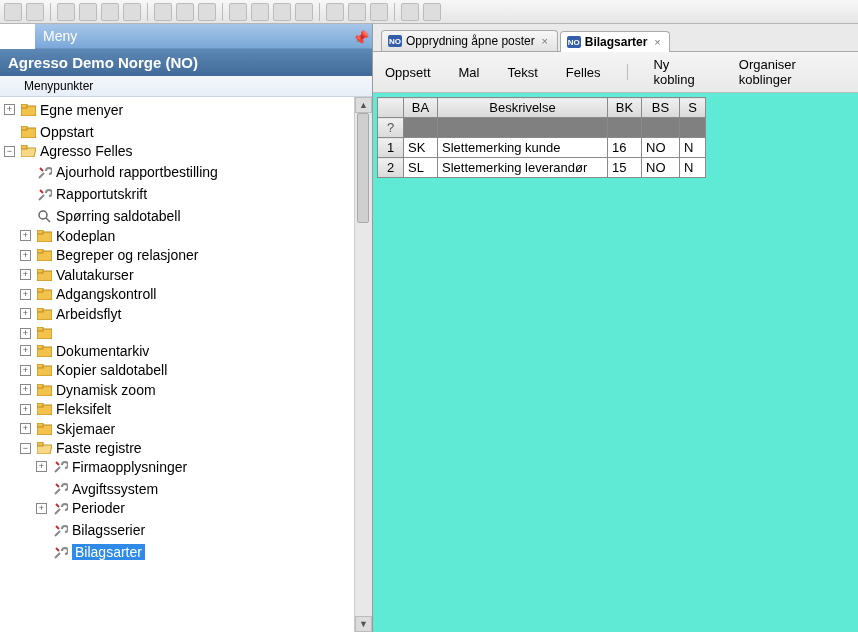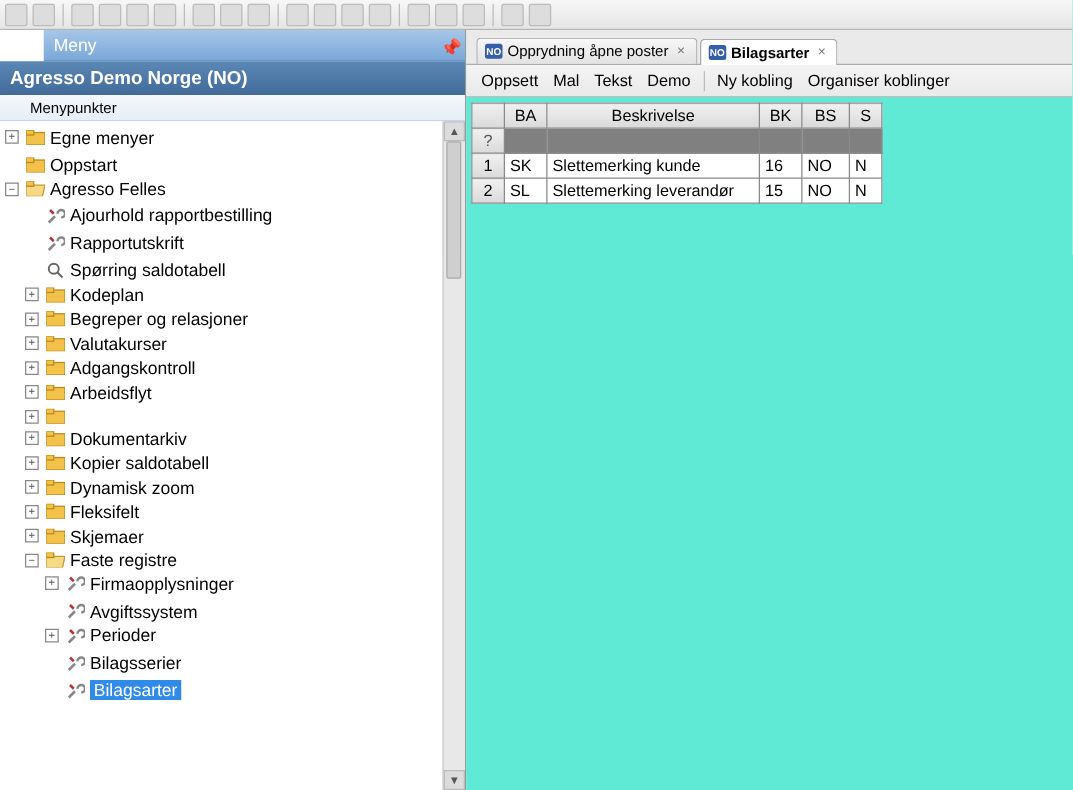--- a/index.html
+++ b/index.html
@@ -171,21 +171,21 @@
     font-size:11px;color:#777;width:12px;text-align:center;
   }
   .tab.active .lbl { font-weight:bold;}
   .menubar {
     background:linear-gradient(#f4f4f4,#e9e9e9);
     border-bottom:1px solid #bbb;
     display:flex;
     align-items:center;
     padding:3px 6px;
     font-size:13px;
-    gap:0;
+    gap:16px;
   }
   .menubar .mi { padding:2px 6px; cursor:pointer;}
   .menubar .sep {
     width:1px;height:16px;background:#bbb;margin:0 4px;
   }
   .grid {
     margin:4px;
   }
   table.g {
     border-collapse:collapse;
@@ -493,21 +493,21 @@
       <div class="tab active">
         <span class="tabicon">NO</span>
         <span class="lbl">Bilagsarter</span>
         <span class="close">×</span>
       </div>
     </div>
     <div class="menubar">
       <span class="mi">Oppsett</span>
       <span class="mi">Mal</span>
       <span class="mi">Tekst</span>
-      <span class="mi">Demo</span>
+      <span class="mi">Felles</span>
       <span class="sep"></span>
       <span class="mi">Ny kobling</span>
       <span class="mi">Organiser koblinger</span>
     </div>
     <div class="grid">
       <table class="g">
         <tbody>
             <tr>
           <th class="rownum" style="width:26px"></th>
           <th style="width:34px">BA</th>

